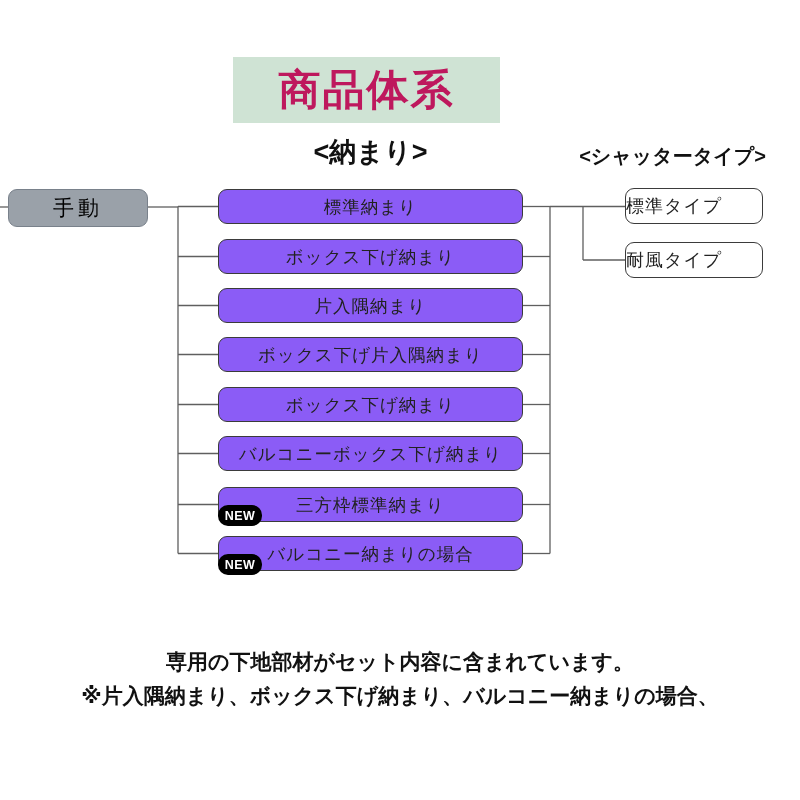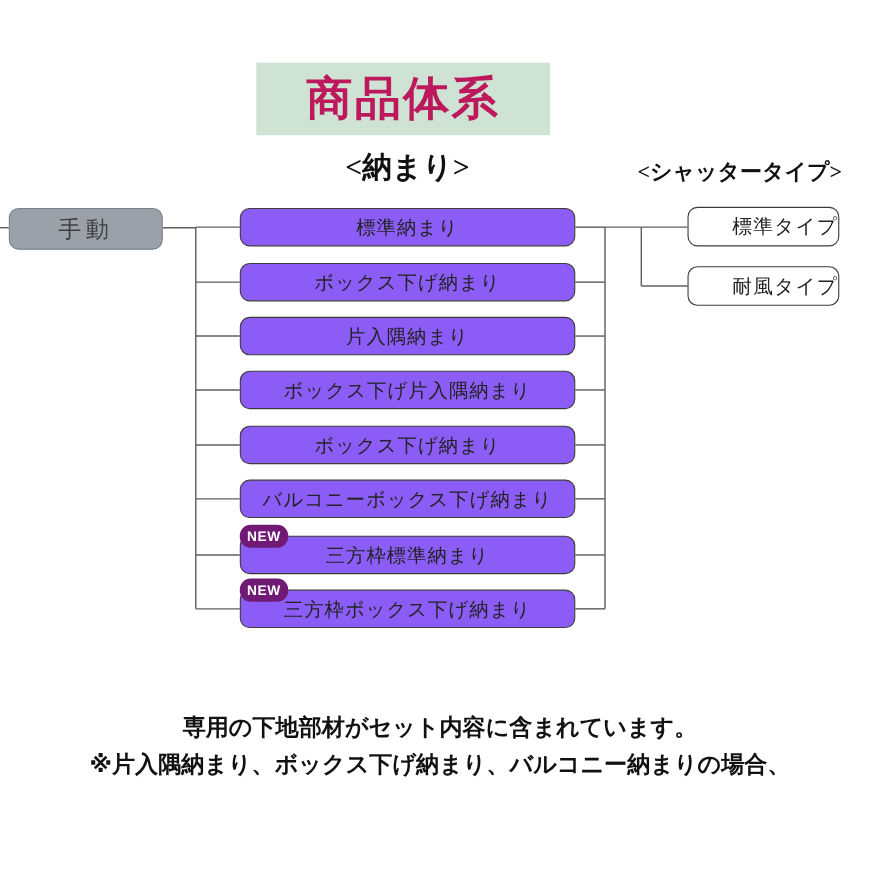--- a/index.html
+++ b/index.html
@@ -12,53 +12,54 @@
   
   .title-block{
     left:233px;top:57px;width:267px;height:66px;
     background:#cfe3d4;
     display:flex;align-items:center;justify-content:center;
   }
   .title-block span{
     font-size:42px;font-weight:bold;color:#be185d;letter-spacing:2px;
   }
   
-  .heading{font-weight:bold;color:#111;text-align:center;font-family:Liberation Serif, serif;}
+  .heading{font-weight:bold;color:#111;text-align:center;}
   .heading-osamari{left:218px;top:134px;width:305px;font-size:27px;}
   .heading-shutter{left:565px;top:143px;width:215px;font-size:20px;}
   
   .root-box{
     left:8px;top:189px;width:140px;height:38px;
     background:#9aa1a9;border:1.5px solid #79818b;border-radius:9px;
     display:flex;align-items:center;justify-content:center;
     box-sizing:border-box;
   }
-  .root-box span{color:#404040;font-size:21px;letter-spacing:4px;}
+  .root-box span{color:#000000;font-size:21px;letter-spacing:4px;}
   
   .mbox{
     left:218px;width:305px;height:35px;
     background:#8b5cf6;border:1.5px solid #3b3b3b;border-radius:9px;
     display:flex;align-items:center;justify-content:center;
     box-sizing:border-box;z-index:2;
   }
   .mbox span{font-size:17.5px;color:#222;letter-spacing:1px;}
   
   .rbox{
     left:625px;width:138px;height:36px;
     background:#ffffff;border:1.5px solid #3b3b3b;border-radius:9px;
-    display:flex;align-items:center;justify-content:flex-end;
+    display:flex;align-items:center;justify-content:flex-start;
     box-sizing:border-box;z-index:2;
   }
   .rbox span{font-size:18px;color:#222;letter-spacing:1px;}
   
   .new-badge{
-    width:44px;height:21px;background:#701a75;border-radius:10px;
+    width:44px;height:21px;background:#000000;border-radius:10px;
     display:flex;align-items:center;justify-content:center;
     color:#ffffff;font-size:12.5px;font-weight:bold;letter-spacing:0.5px;
     z-index:3;
+    margin-top:28px;
   }
   
   .connector-svg{left:0;top:0;width:800px;height:800px;z-index:1;}
   .connector-svg line{stroke:#5f5f5f;stroke-width:1.3;}
   
   .footnote{
     left:0;top:645px;width:800px;text-align:center;
     font-size:21px;font-weight:600;color:#111;line-height:34px;
   }
 </style>
@@ -124,21 +125,21 @@
 <div class="abs mbox" style="top:387px">
   <span>ボックス下げ納まり</span>
 </div>
 <div class="abs mbox" style="top:436px">
   <span>バルコニーボックス下げ納まり</span>
 </div>
 <div class="abs mbox" style="top:487px">
   <span>三方枠標準納まり</span>
 </div>
 <div class="abs mbox" style="top:536px">
-  <span>三方枠ボックス下げ納まり</span>
+  <span>バルコニー納まりの場合</span>
 </div>
 
 <div class="abs new-badge" style="left:218px;top:477px">NEW</div>
 <div class="abs new-badge" style="left:218px;top:526px">NEW</div>
 
 <div class="abs rbox" style="top:188px">
   <span>標準タイプ</span>
 </div>
 <div class="abs rbox" style="top:242px">
   <span>耐風タイプ</span>

